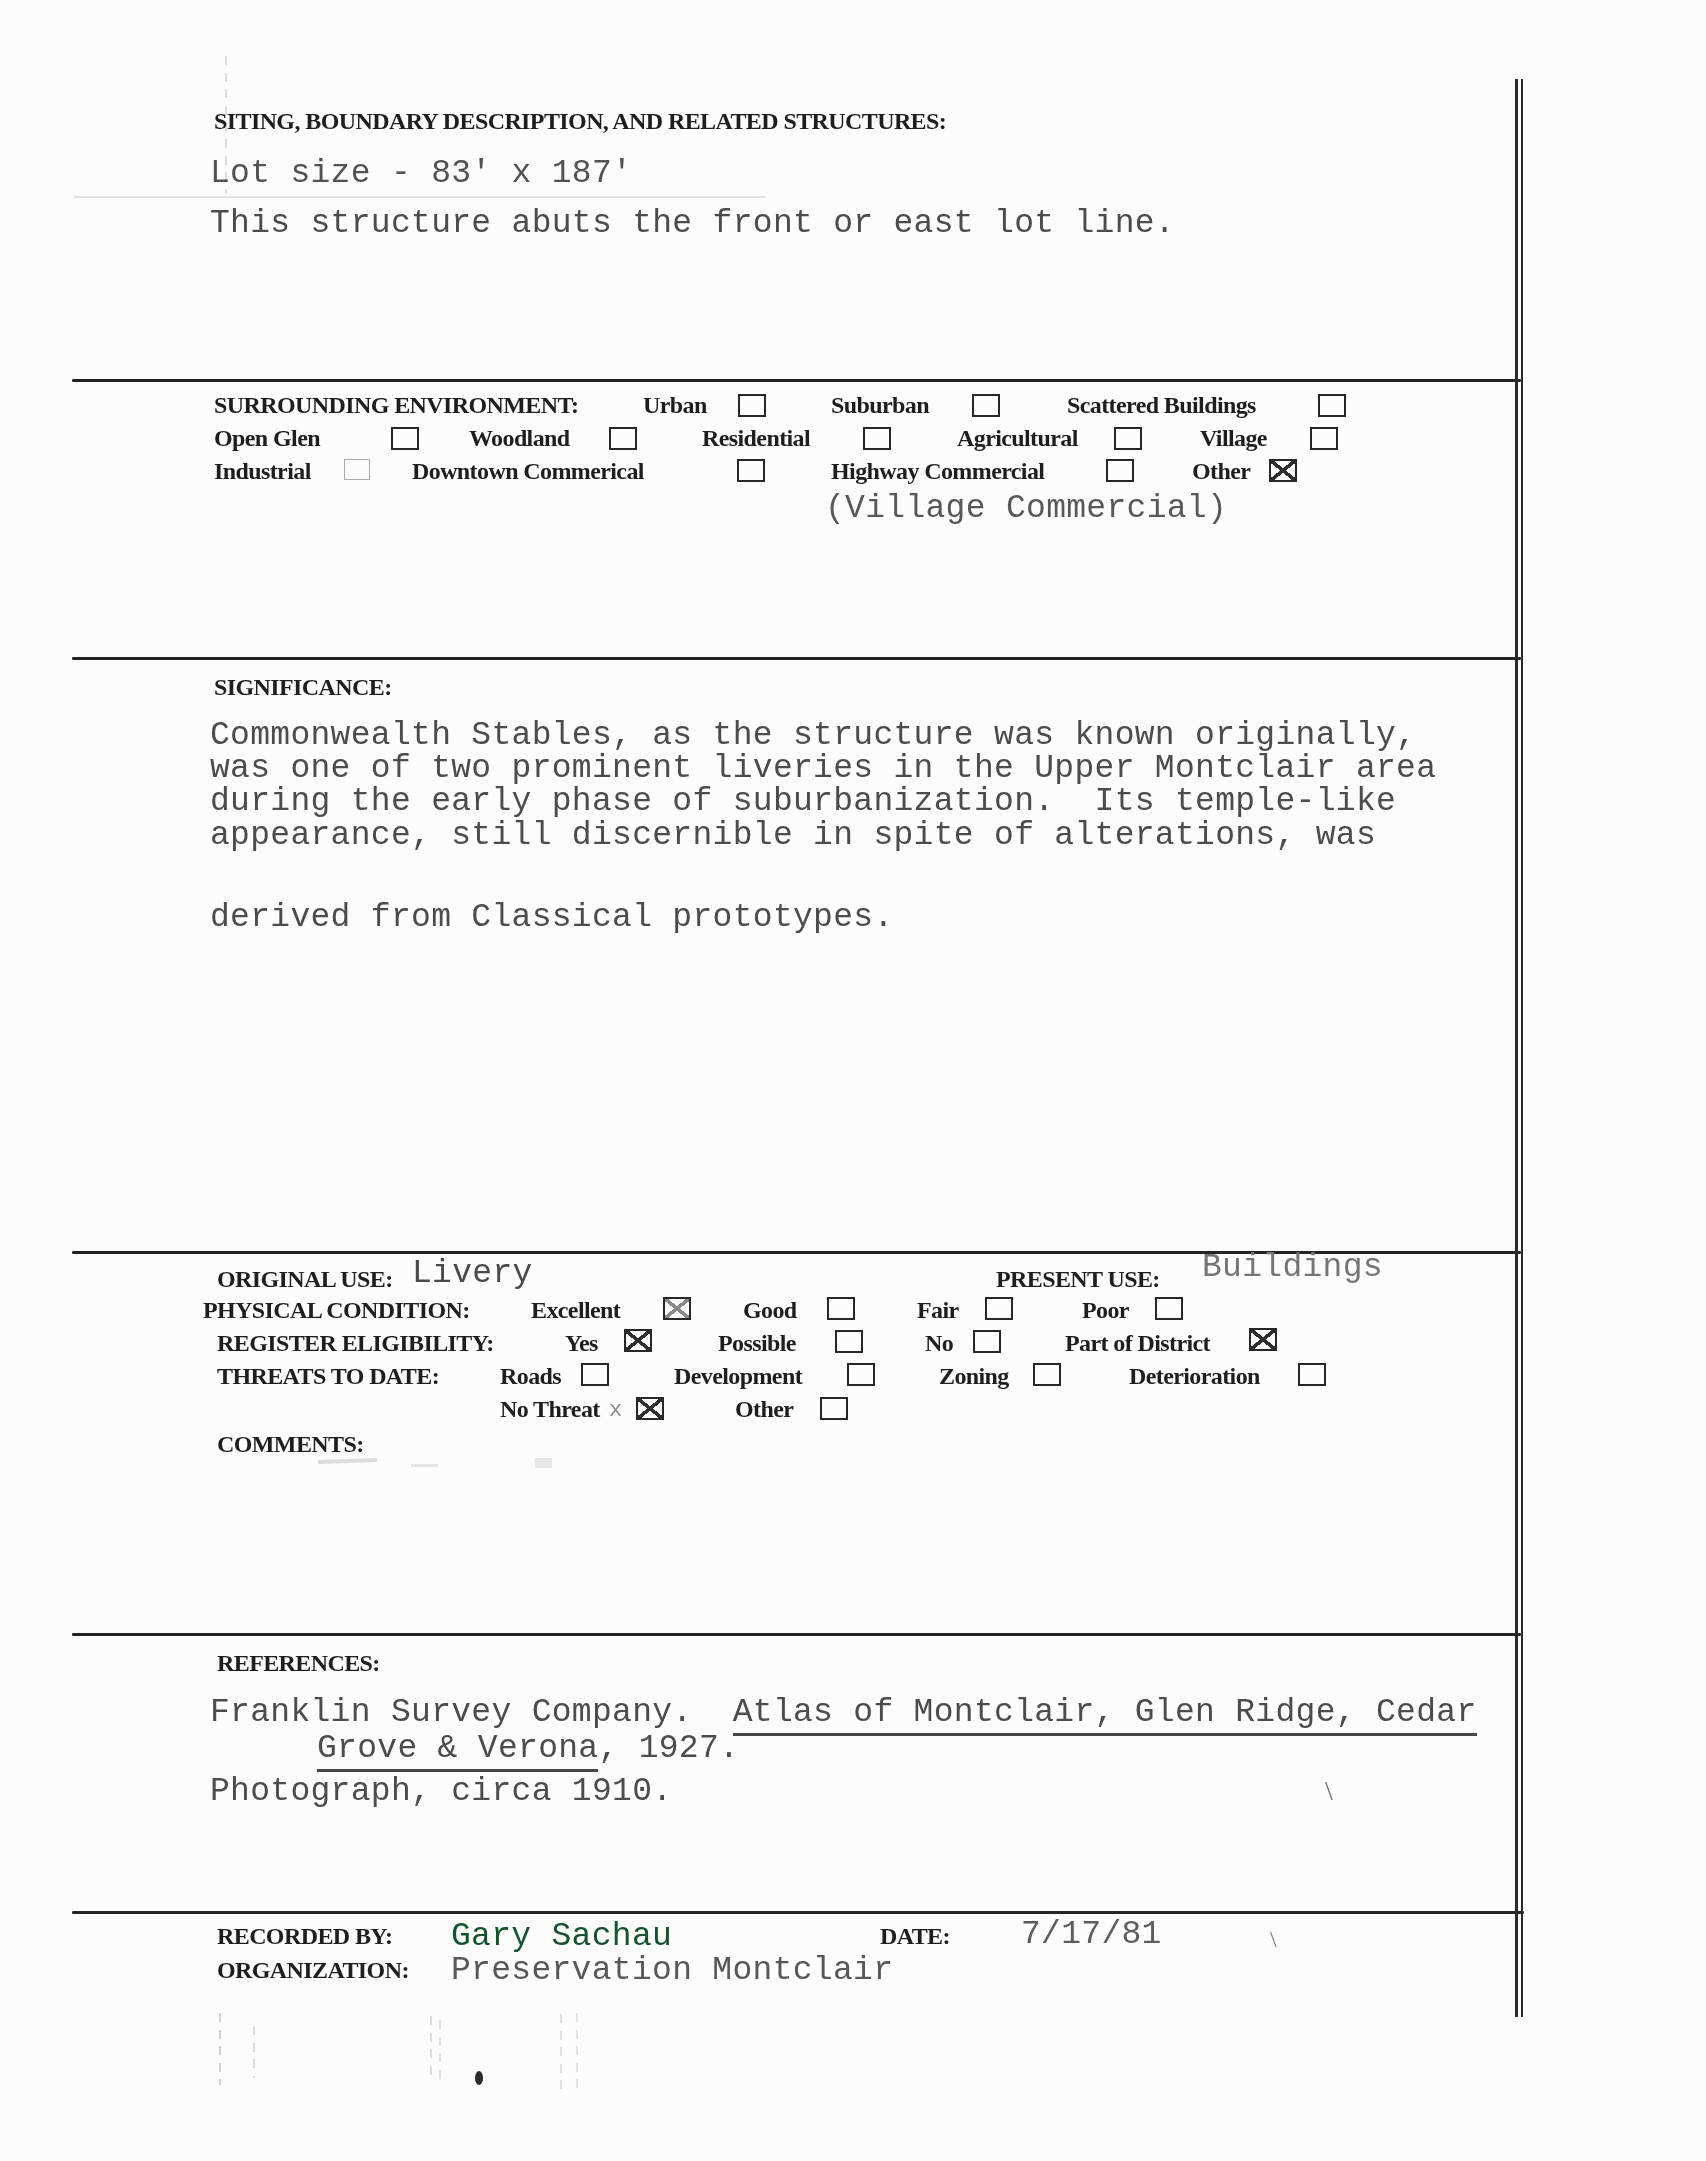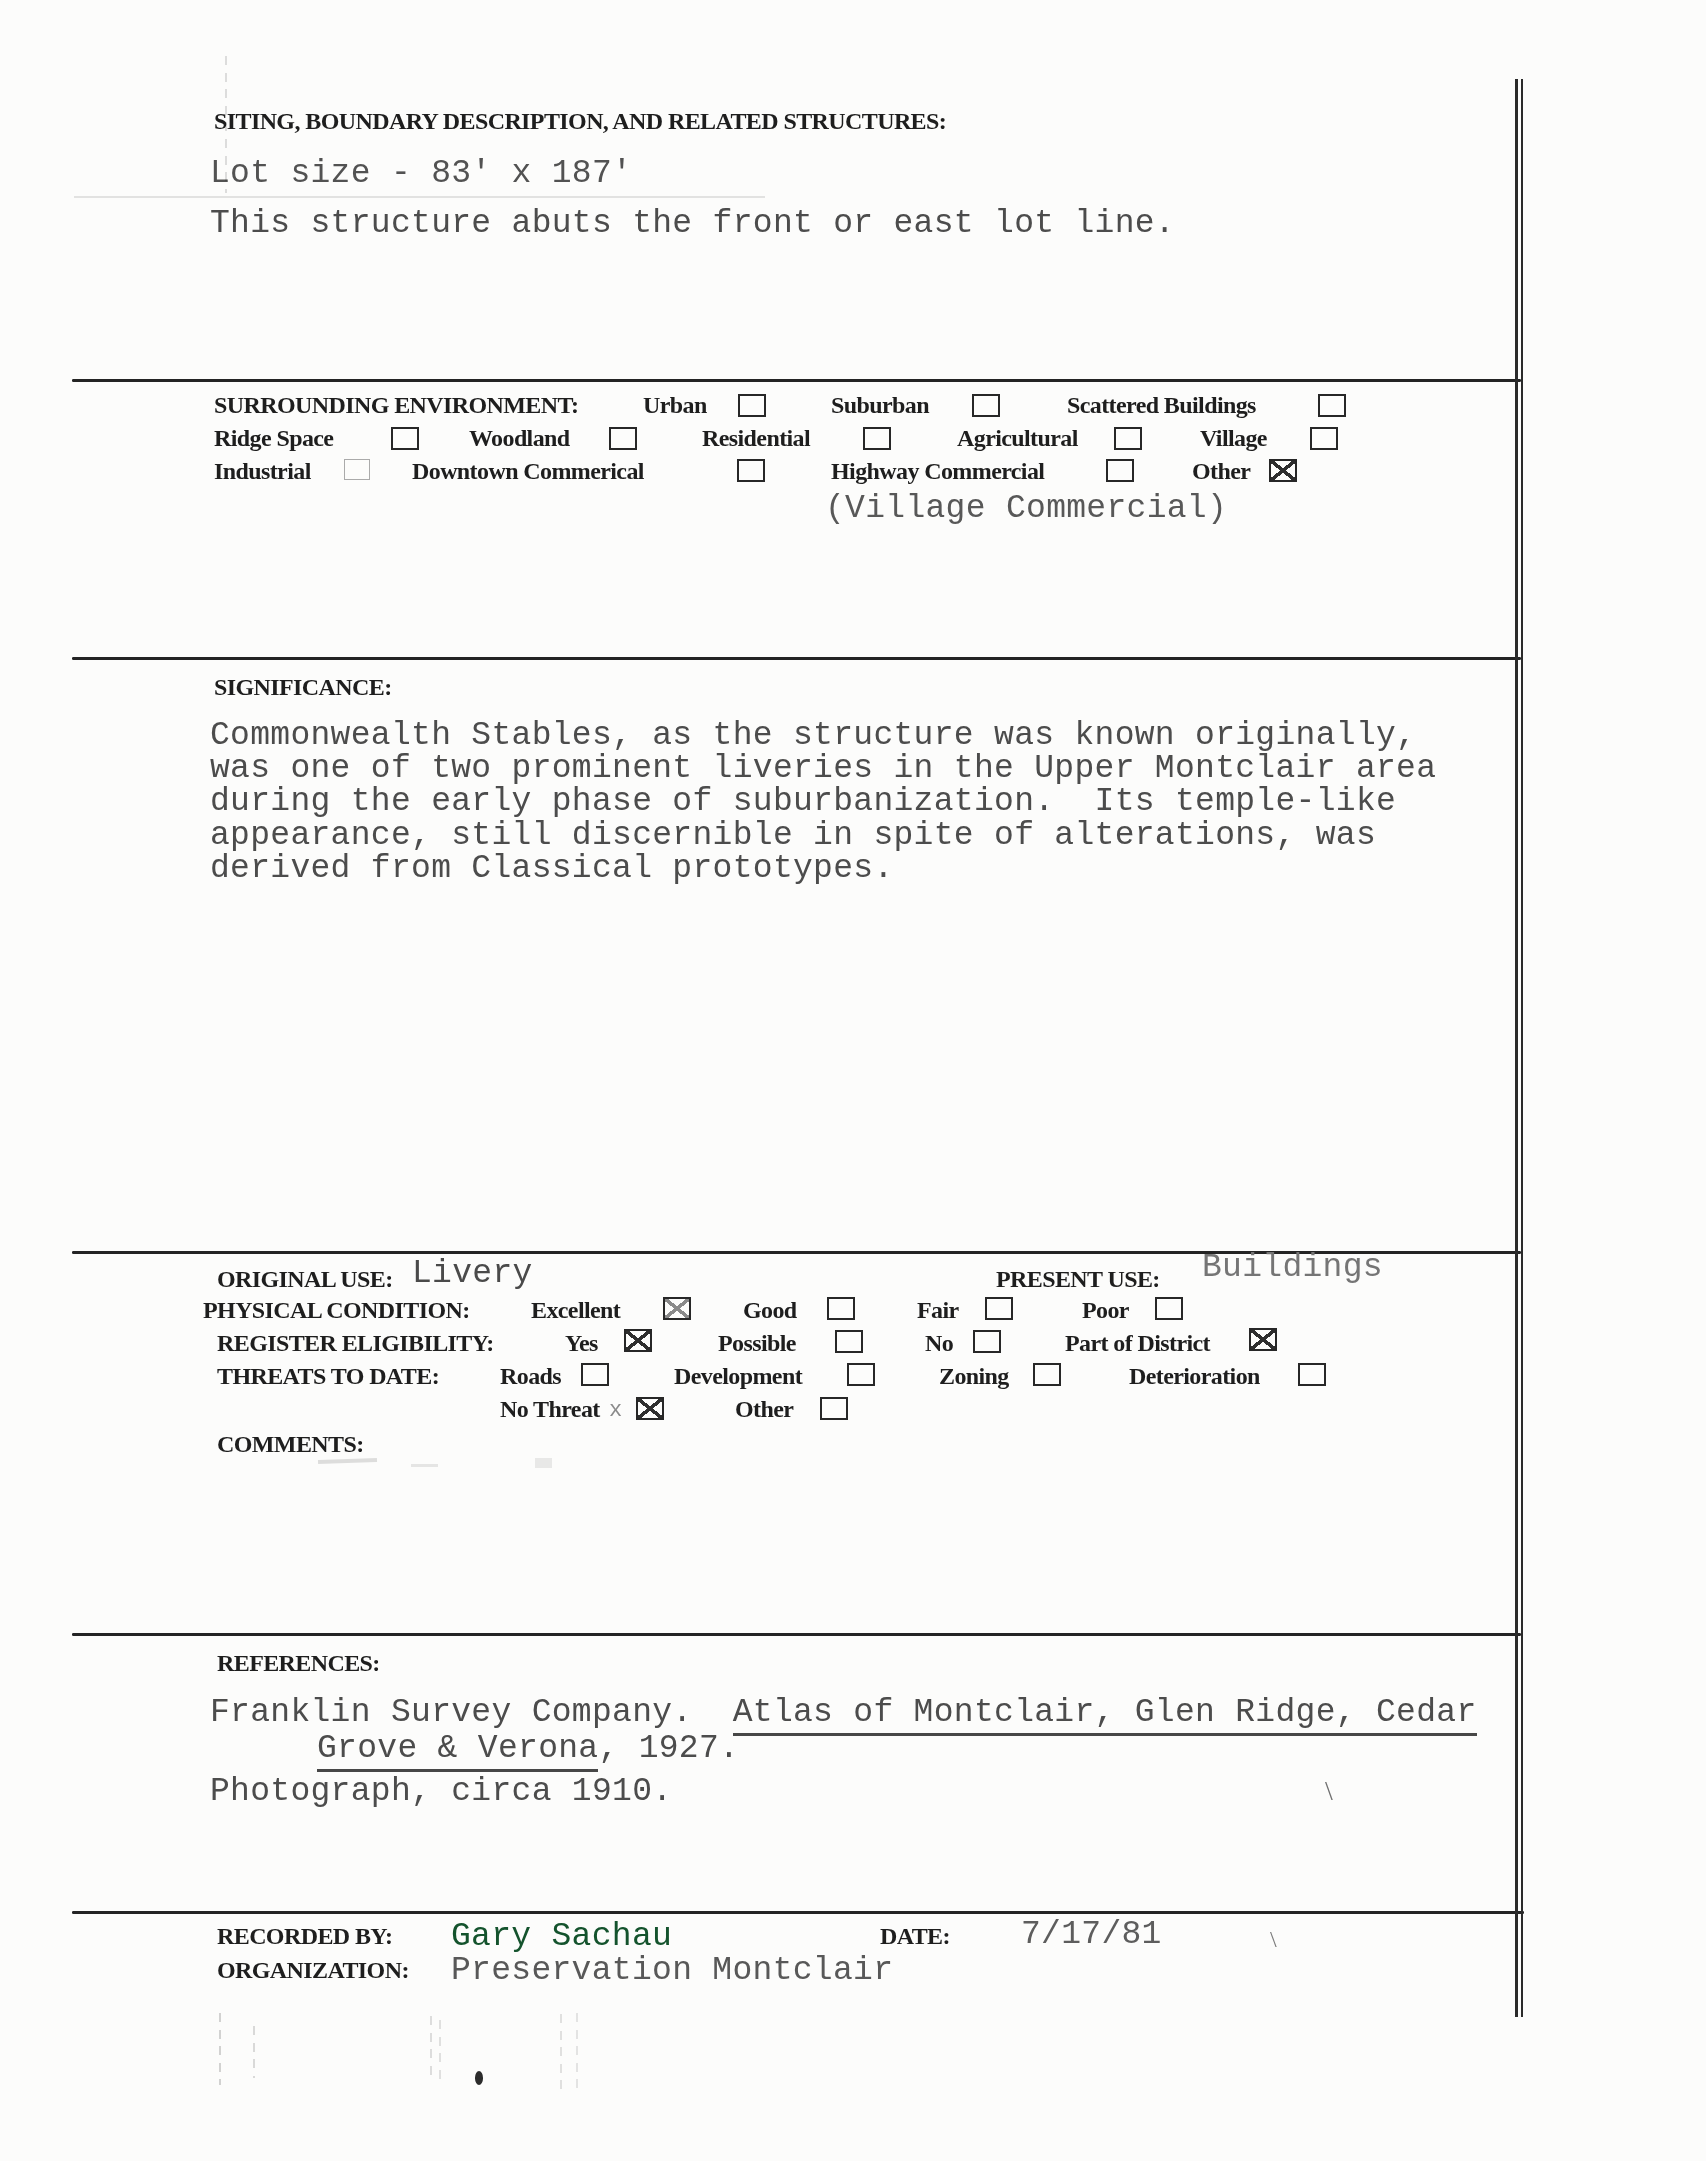--- a/index.html
+++ b/index.html
@@ -59,21 +59,21 @@
 
 <div class="fl" style="left:214px;top:391px">SURROUNDING ENVIRONMENT:</div>
 
 <span class="fl" style="left:643px;top:391px">Urban</span>
 <span class="box" style="left:738px;top:394px"></span>
 <span class="fl" style="left:831px;top:391px">Suburban</span>
 <span class="box" style="left:972px;top:394px"></span>
 <span class="fl" style="left:1067px;top:391px">Scattered Buildings</span>
 <span class="box" style="left:1318px;top:394px"></span>
 
-<span class="fl" style="left:214px;top:424px">Ridge Space</span>
+<span class="fl" style="left:214px;top:424px">Open Glen</span>
 <span class="box" style="left:391px;top:427px"></span>
 <span class="fl" style="left:469px;top:424px">Woodland</span>
 <span class="box" style="left:609px;top:427px"></span>
 <span class="fl" style="left:702px;top:424px">Residential</span>
 <span class="box" style="left:863px;top:427px"></span>
 <span class="fl" style="left:957px;top:424px">Agricultural</span>
 <span class="box" style="left:1114px;top:427px"></span>
 <span class="fl" style="left:1200px;top:424px">Village</span>
 <span class="box" style="left:1310px;top:427px"></span>
 
@@ -88,21 +88,21 @@
 
 <div class="typed" style="left:825px;top:492px;color:#585858">(Village Commercial)</div>
 
 <div class="hline" style="left:72px;top:657px;width:1449px"></div>
 
 <div class="fl" style="left:214px;top:673px">SIGNIFICANCE:</div>
 <div class="typed" style="left:210px;top:719px">Commonwealth Stables, as the structure was known originally,</div>
 <div class="typed" style="left:210px;top:752px">was one of two prominent liveries in the Upper Montclair area</div>
 <div class="typed" style="left:210px;top:785px">during the early phase of suburbanization.  Its temple-like</div>
 <div class="typed" style="left:210px;top:819px">appearance, still discernible in spite of alterations, was</div>
-<div class="typed" style="left:210px;top:852px">derived from Classical prototypes.</div>
+<div class="typed" style="left:210px;top:901px">derived from Classical prototypes.</div>
 
 <div class="hline" style="left:72px;top:1251px;width:1449px"></div>
 
 <div class="fl" style="left:217px;top:1265px">ORIGINAL USE:</div>
 <div class="typed" style="left:412px;top:1257px;color:#4a4a4a">Livery</div>
 <div class="fl" style="left:996px;top:1265px">PRESENT USE:</div>
 <div class="typed light" style="left:1202px;top:1251px">Buildings</div>
 
 <div class="fl" style="left:203px;top:1296px">PHYSICAL CONDITION:</div>
 <span class="fl" style="left:531px;top:1296px">Excellent</span>

